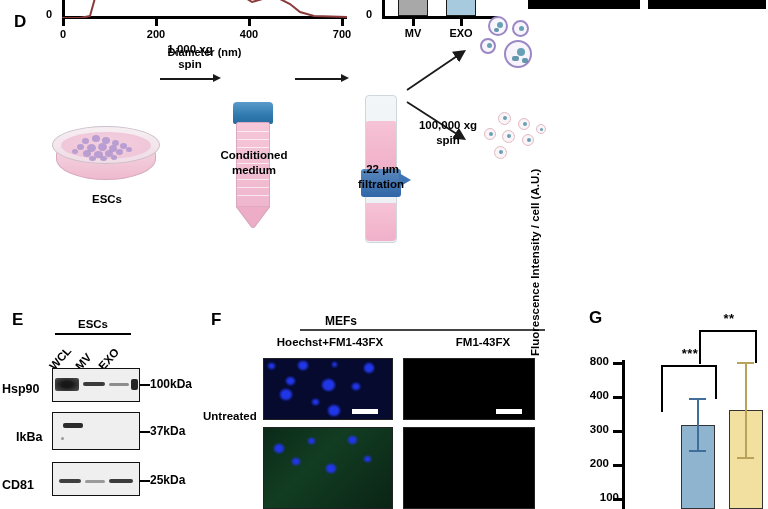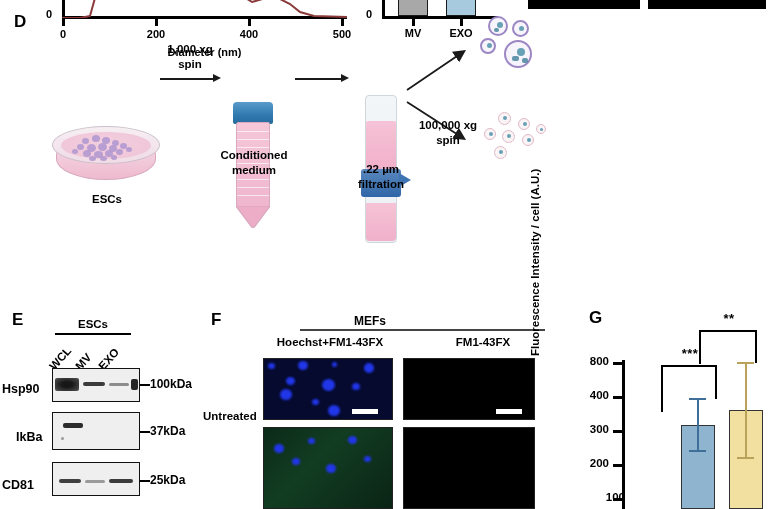--- a/index.html
+++ b/index.html
@@ -85,21 +85,21 @@
   #escs-rule { position:absolute; left:55px; top:33px; width:76px; height:2px; background:#000; }
   .lane-lab { position:absolute; font-size:11.5px; font-weight:bold; transform:rotate(-48deg); transform-origin:left bottom; white-space:nowrap; }
   .blot-name { position:absolute; font-size:12.5px; font-weight:bold; }
   .blot-box { position:absolute; left:52px; border:1.8px solid #111; background:#f2f2f2; }
   .band { position:absolute; border-radius:2px; }
   .kda { position:absolute; font-size:12px; font-weight:bold; }
   .kda-dash { position:absolute; width:10px; height:2px; background:#000; }
 
   
   #panelF { left:205px; top:300px; width:370px; height:209px; }
-  #mefs-label { position:absolute; left:120px; top:14px; width:90px; text-align:center; font-size:12px; font-weight:bold; }
+  #mefs-label { position:absolute; left:120px; top:14px; width:90px; text-align:left; font-size:12px; font-weight:bold; }
   #mefs-rule { position:absolute; left:95px; top:29px; width:245px; height:2px; background:#444; }
   .col-head { position:absolute; top:36px; font-size:11.5px; font-weight:bold; text-align:center; }
   .row-lab { position:absolute; font-size:11.5px; font-weight:bold; }
   .micro { position:absolute; background:#000; border:1px solid #222; overflow:hidden; }
   .nucleus { position:absolute; border-radius:50%; background:#2136e8; filter:blur(1.2px); }
   .scalebar { position:absolute; height:5px; background:#fff; }
 
   
   #panelG { left:575px; top:300px; width:193px; height:209px; }
   #g-ylabel { position:absolute; left:-46px; top:56px; width:190px; transform:rotate(-90deg); transform-origin:left top;
@@ -123,21 +123,21 @@
     <path d="M0,58 L18,58 L28,56 L38,20 L45,-14 L57,-34 L95,-40 L133,-24 L152,4 L171,30 L190,42 L204,38 L214,37 L228,44 L238,52 L252,56 L285,57" fill="none" stroke="#8b3a3a" stroke-width="2"></path>
   </svg>
   <div id="lc-ylabel0">0</div>
   <div class="lc-tick" style="left:62px;"></div>
   <div class="lc-tick" style="left:155px;"></div>
   <div class="lc-tick" style="left:248px;"></div>
   <div class="lc-tick" style="left:341px;"></div>
   <div class="lc-ticklabel" style="left:43px;">0</div>
   <div class="lc-ticklabel" style="left:136px;">200</div>
   <div class="lc-ticklabel" style="left:229px;">400</div>
-  <div class="lc-ticklabel" style="left:322px;">500</div>
+  <div class="lc-ticklabel" style="left:322px;">700</div>
   <div id="lc-xtitle">Diameter (nm)</div>
 </div>
 
 <div class="abs" id="barchart">
   <div id="bc-axis-y"></div>
   <div id="bc-axis-x"></div>
   <div id="bc-y0">0</div>
   <div class="bc-bar" style="left:26px; width:30px; height:58px; background:#a8a8a8;"></div>
   <div class="bc-bar" style="left:74px; width:30px; height:54px; background:#a8cade;"></div>
   <div class="bc-tick" style="left:40px;"></div>
@@ -357,21 +357,21 @@
 
   <div class="g-tick" style="top:62px;"></div>
   <div class="g-ticklab" style="left:2px; top:55px;">800</div>
   <div class="g-tick" style="top:96px;"></div>
   <div class="g-ticklab" style="left:2px; top:89px;">400</div>
   <div class="g-tick" style="top:130px;"></div>
   <div class="g-ticklab" style="left:2px; top:123px;">300</div>
   <div class="g-tick" style="top:164px;"></div>
   <div class="g-ticklab" style="left:2px; top:157px;">200</div>
   <div class="g-tick" style="top:198px;"></div>
-  <div class="g-ticklab" style="left:18px; top:191px;">100</div>
+  <div class="g-ticklab" style="left:12px; top:191px;">100</div>
 
   <div class="g-bar" style="left:106px; top:125px; width:34px; height:84px; background:#8fb4cf;"></div>
   <div class="g-err" style="left:122px; top:98px; height:27px; background:#3f6e99;"></div>
   <div class="g-errcap" style="left:114px; top:98px; width:17px; background:#3f6e99;"></div>
   <div class="g-err" style="left:122px; top:125px; height:26px; background:#3f6e99;"></div>
   <div class="g-errcap" style="left:114px; top:150px; width:17px; background:#3f6e99;"></div>
 
   <div class="g-bar" style="left:154px; top:110px; width:34px; height:99px; background:#f2e0a0;"></div>
   <div class="g-err" style="left:170px; top:62px; height:48px; background:#b9a25a;"></div>
   <div class="g-errcap" style="left:162px; top:62px; width:17px; background:#b9a25a;"></div>

